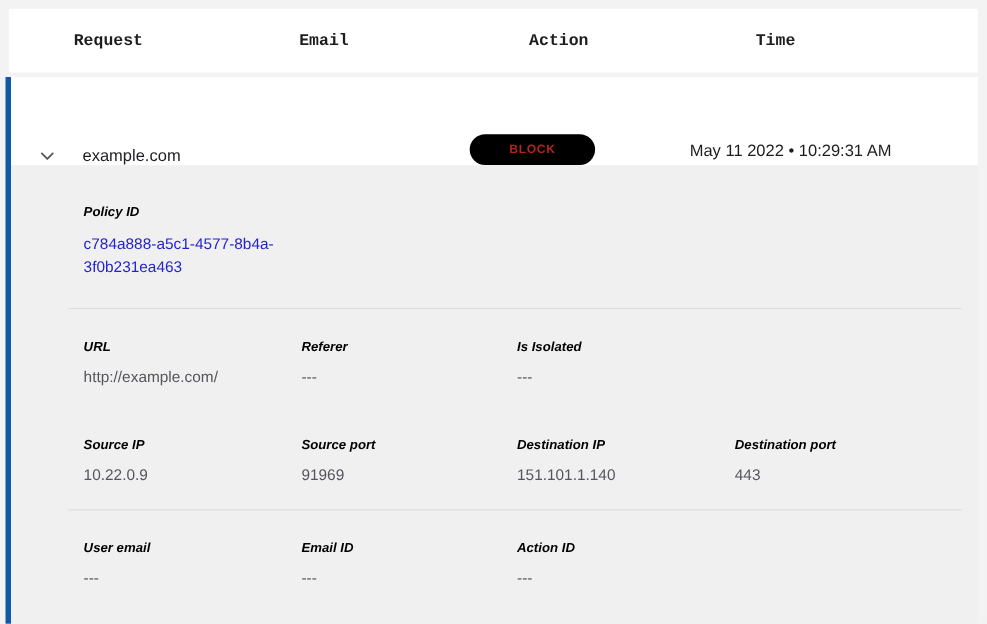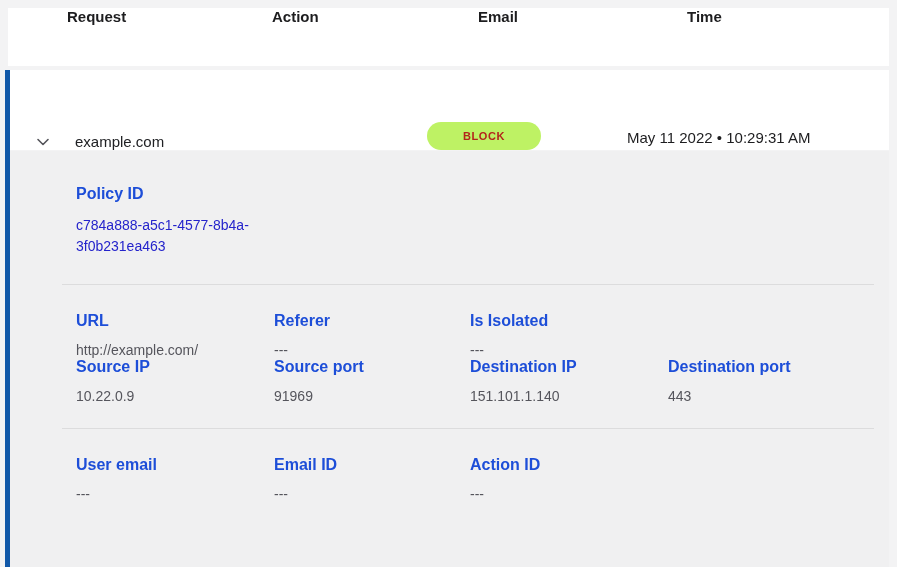--- a/index.html
+++ b/index.html
@@ -12,22 +12,23 @@
     color: #1d1d1f;
   }
 
   
   .header-bar {
     position: absolute;
     left: 8px; right: 8px; top: 8px;
     height: 58px;
     background: #ffffff;
     display: flex;
-    align-items: flex-start;
+    align-items: center;
     padding-left: 59px;
+    font-family: Liberation Mono, monospace;
   }
   .header-col {
     font-size: 15px;
     font-weight: 700;
     color: #1d1d1f;
   }
   .hc-request { width: 205px; }
   .hc-email   { width: 209px; }
   .hc-action  { width: 206px; }
   .hc-time    { flex: 1; }
@@ -54,21 +55,21 @@
     display: flex;
     justify-content: center;
     align-items: center;
   }
   .chevron { width: 16px; height: 16px; color: #54545a; }
   .cell-request { width: 137px; font-size: 15px; color: #202124; }
   .cell-email   { width: 209px; font-size: 15px; color: #202124; }
   .cell-action  { width: 206px; padding-left: 6px; }
   .badge-block {
     display: inline-block;
-    background: #bef264;
+    background: #000000;
     color: #b3251c;
     font-size: 11px;
     font-weight: 700;
     letter-spacing: 0.6px;
     padding: 8px 0;
     width: 114px;
     text-align: center;
     border-radius: 15px;
   }
   .cell-time {
@@ -82,24 +83,25 @@
   
   .panel {
     background: #f0f0f1;
     margin-top: 1px;
     flex: 1;
     overflow: hidden;
   }
   .section { padding-left: 66px; }
   .policy-section { padding-top: 34px; }
   .field-label {
-    font-size: 16px;
+    font-size: 12px;
     font-weight: 700;
-    color: #1d4ed8;
+    color: #000000;
     margin-bottom: 12px;
+    font-style: italic;
   }
   .field-value {
     font-size: 14px;
     color: #55555c;
   }
   .policy-link {
     display: inline-block;
     font-size: 14px;
     line-height: 21px;
     color: #2423cb;
@@ -113,30 +115,30 @@
     margin-left: 52px;
     margin-right: 15px;
   }
   .divider-1 { margin-top: 27px; }
   .divider-2 { margin-top: 24px; }
   .fields-grid {
     display: grid;
     grid-template-columns: 198px 196px 198px 1fr;
   }
   .grid-row-1 { margin-top: 27px; }
-  .grid-row-2 { }
+  .grid-row-2 { margin-top: 47px; }
   .grid-row-3 { margin-top: 27px; }
 </style>
 </head>
 <body>
 
 <div class="header-bar">
   <div class="header-col hc-request">Request</div>
+  <div class="header-col hc-email">Email</div>
   <div class="header-col hc-action">Action</div>
-  <div class="header-col hc-email">Email</div>
   <div class="header-col hc-time">Time</div>
 </div>
 
 <div class="card">
 
   <div class="log-row">
     <div class="cell-expand">
       <svg class="chevron" viewBox="0 0 16 16" fill="none" stroke="currentColor" stroke-width="1.6" stroke-linecap="round" stroke-linejoin="round">
         <polyline points="3,5.5 8,10.5 13,5.5"></polyline>
       </svg>

